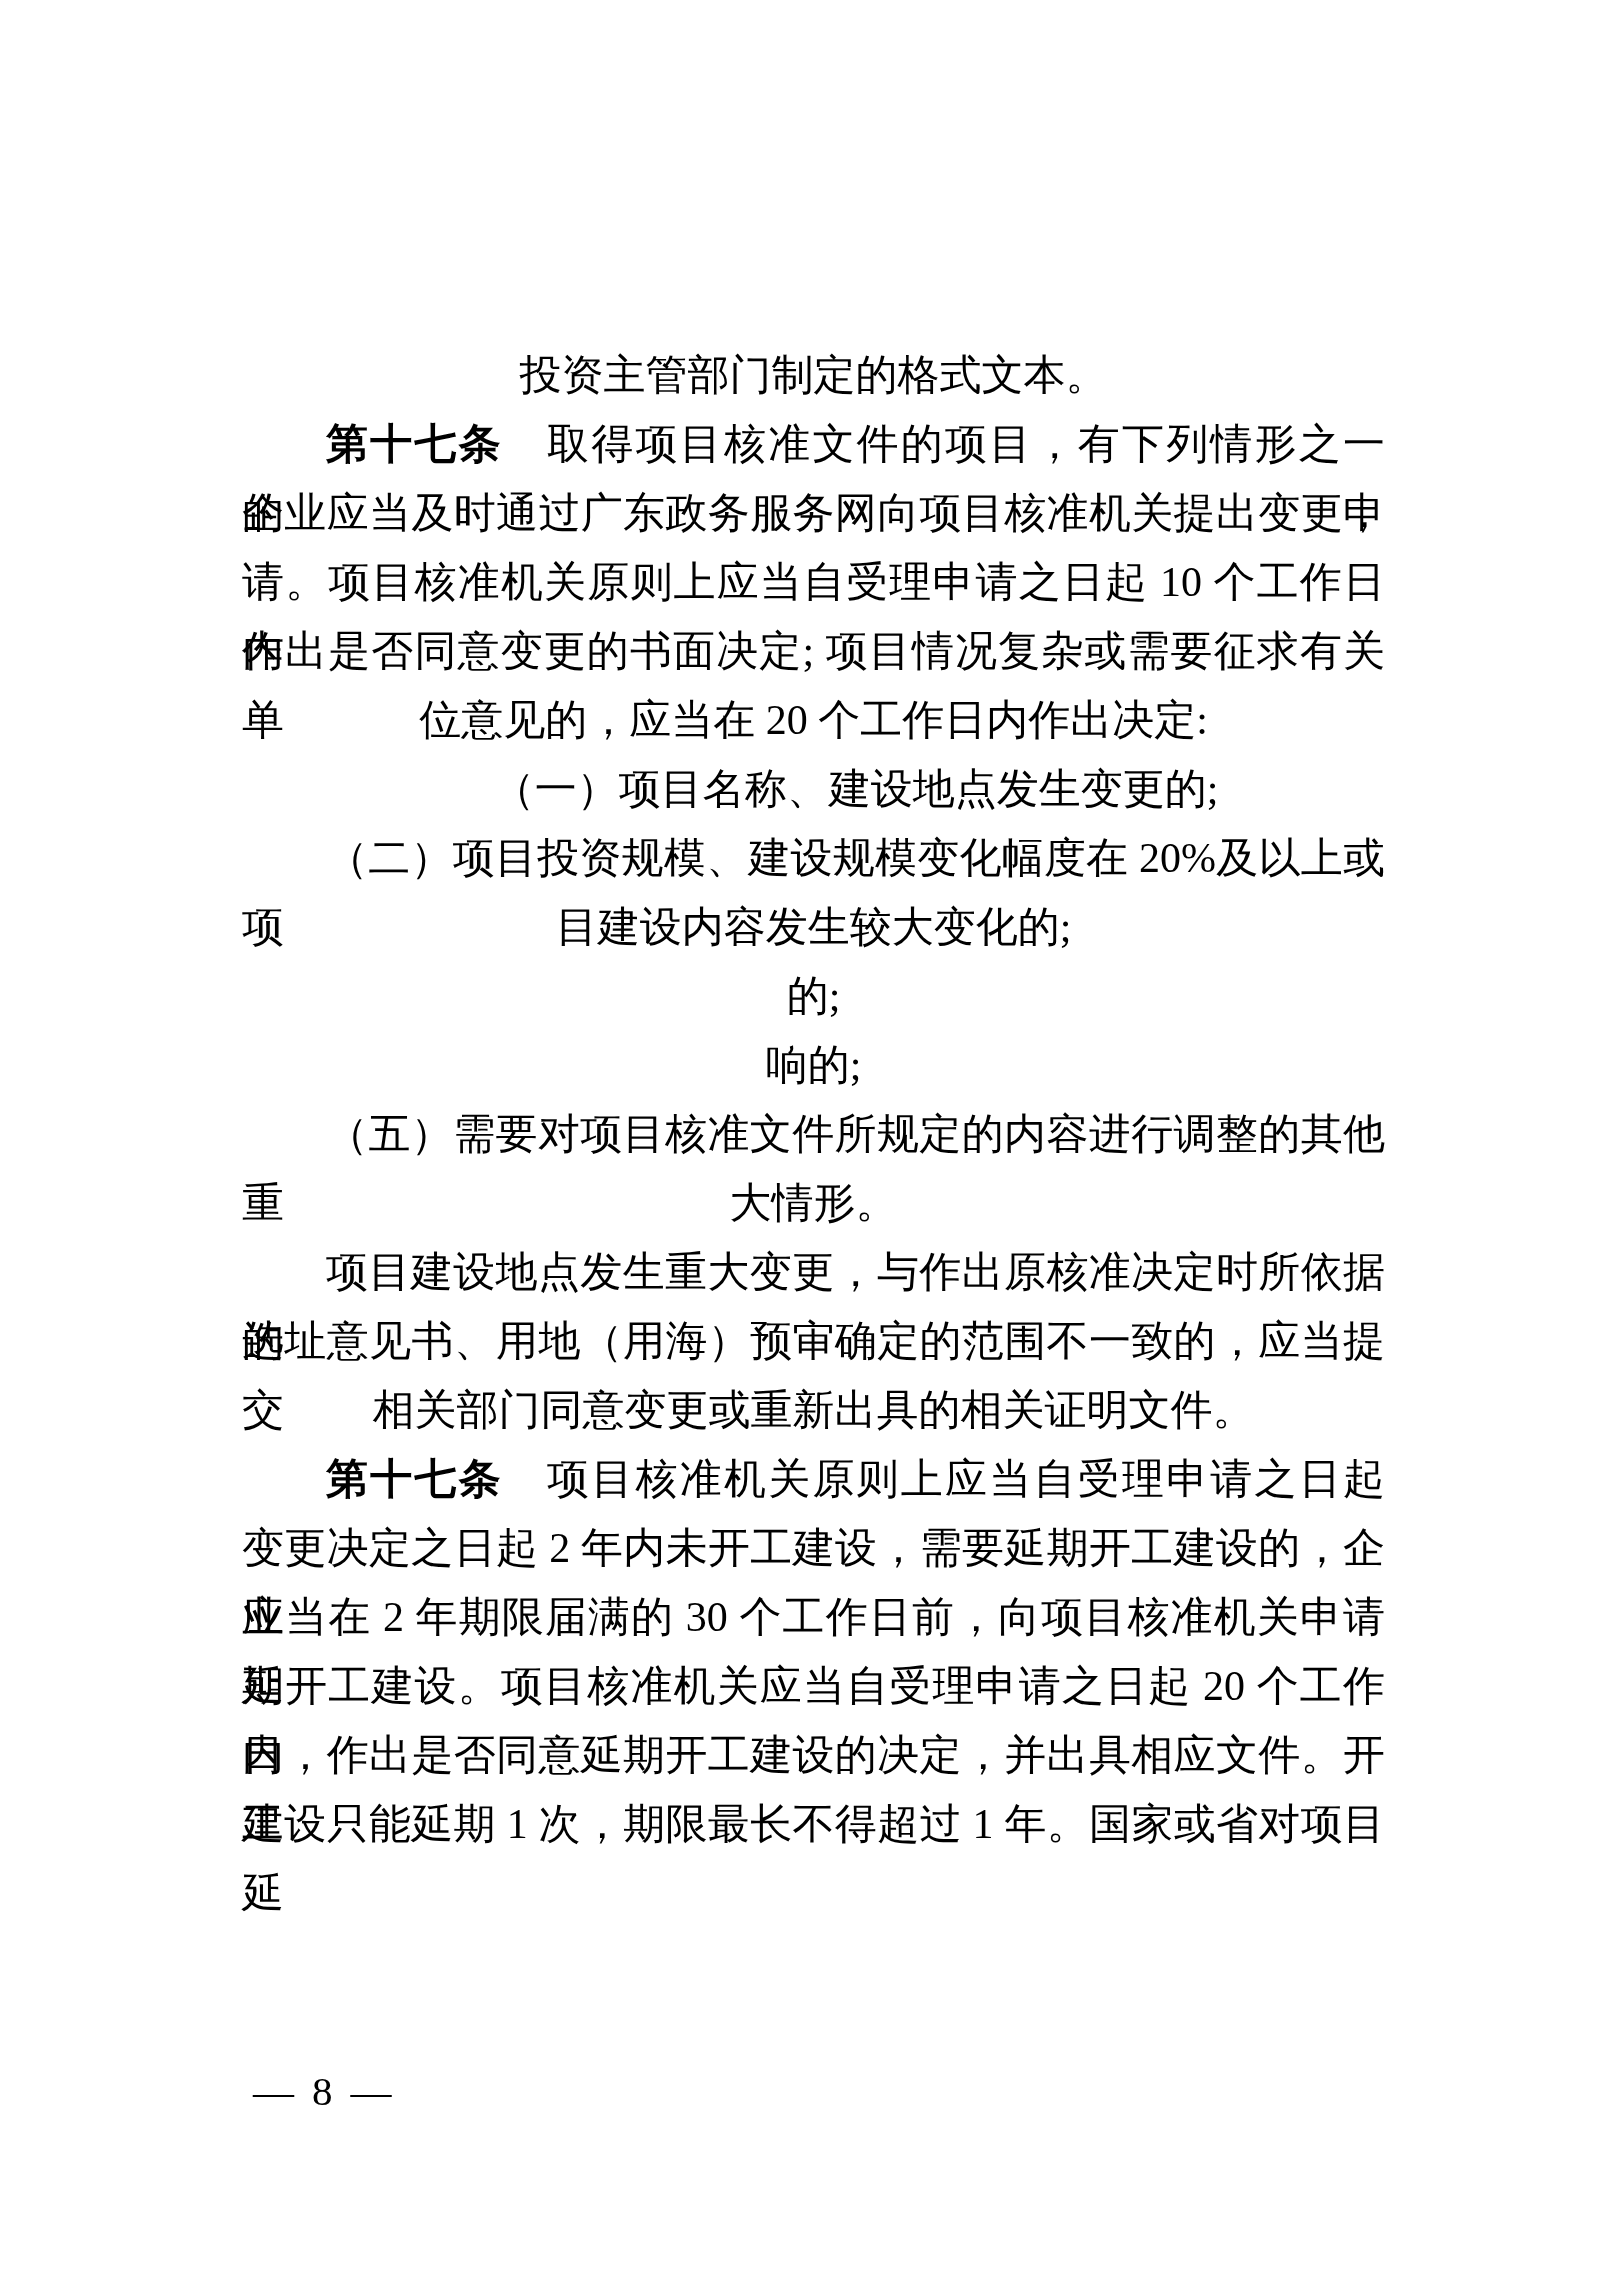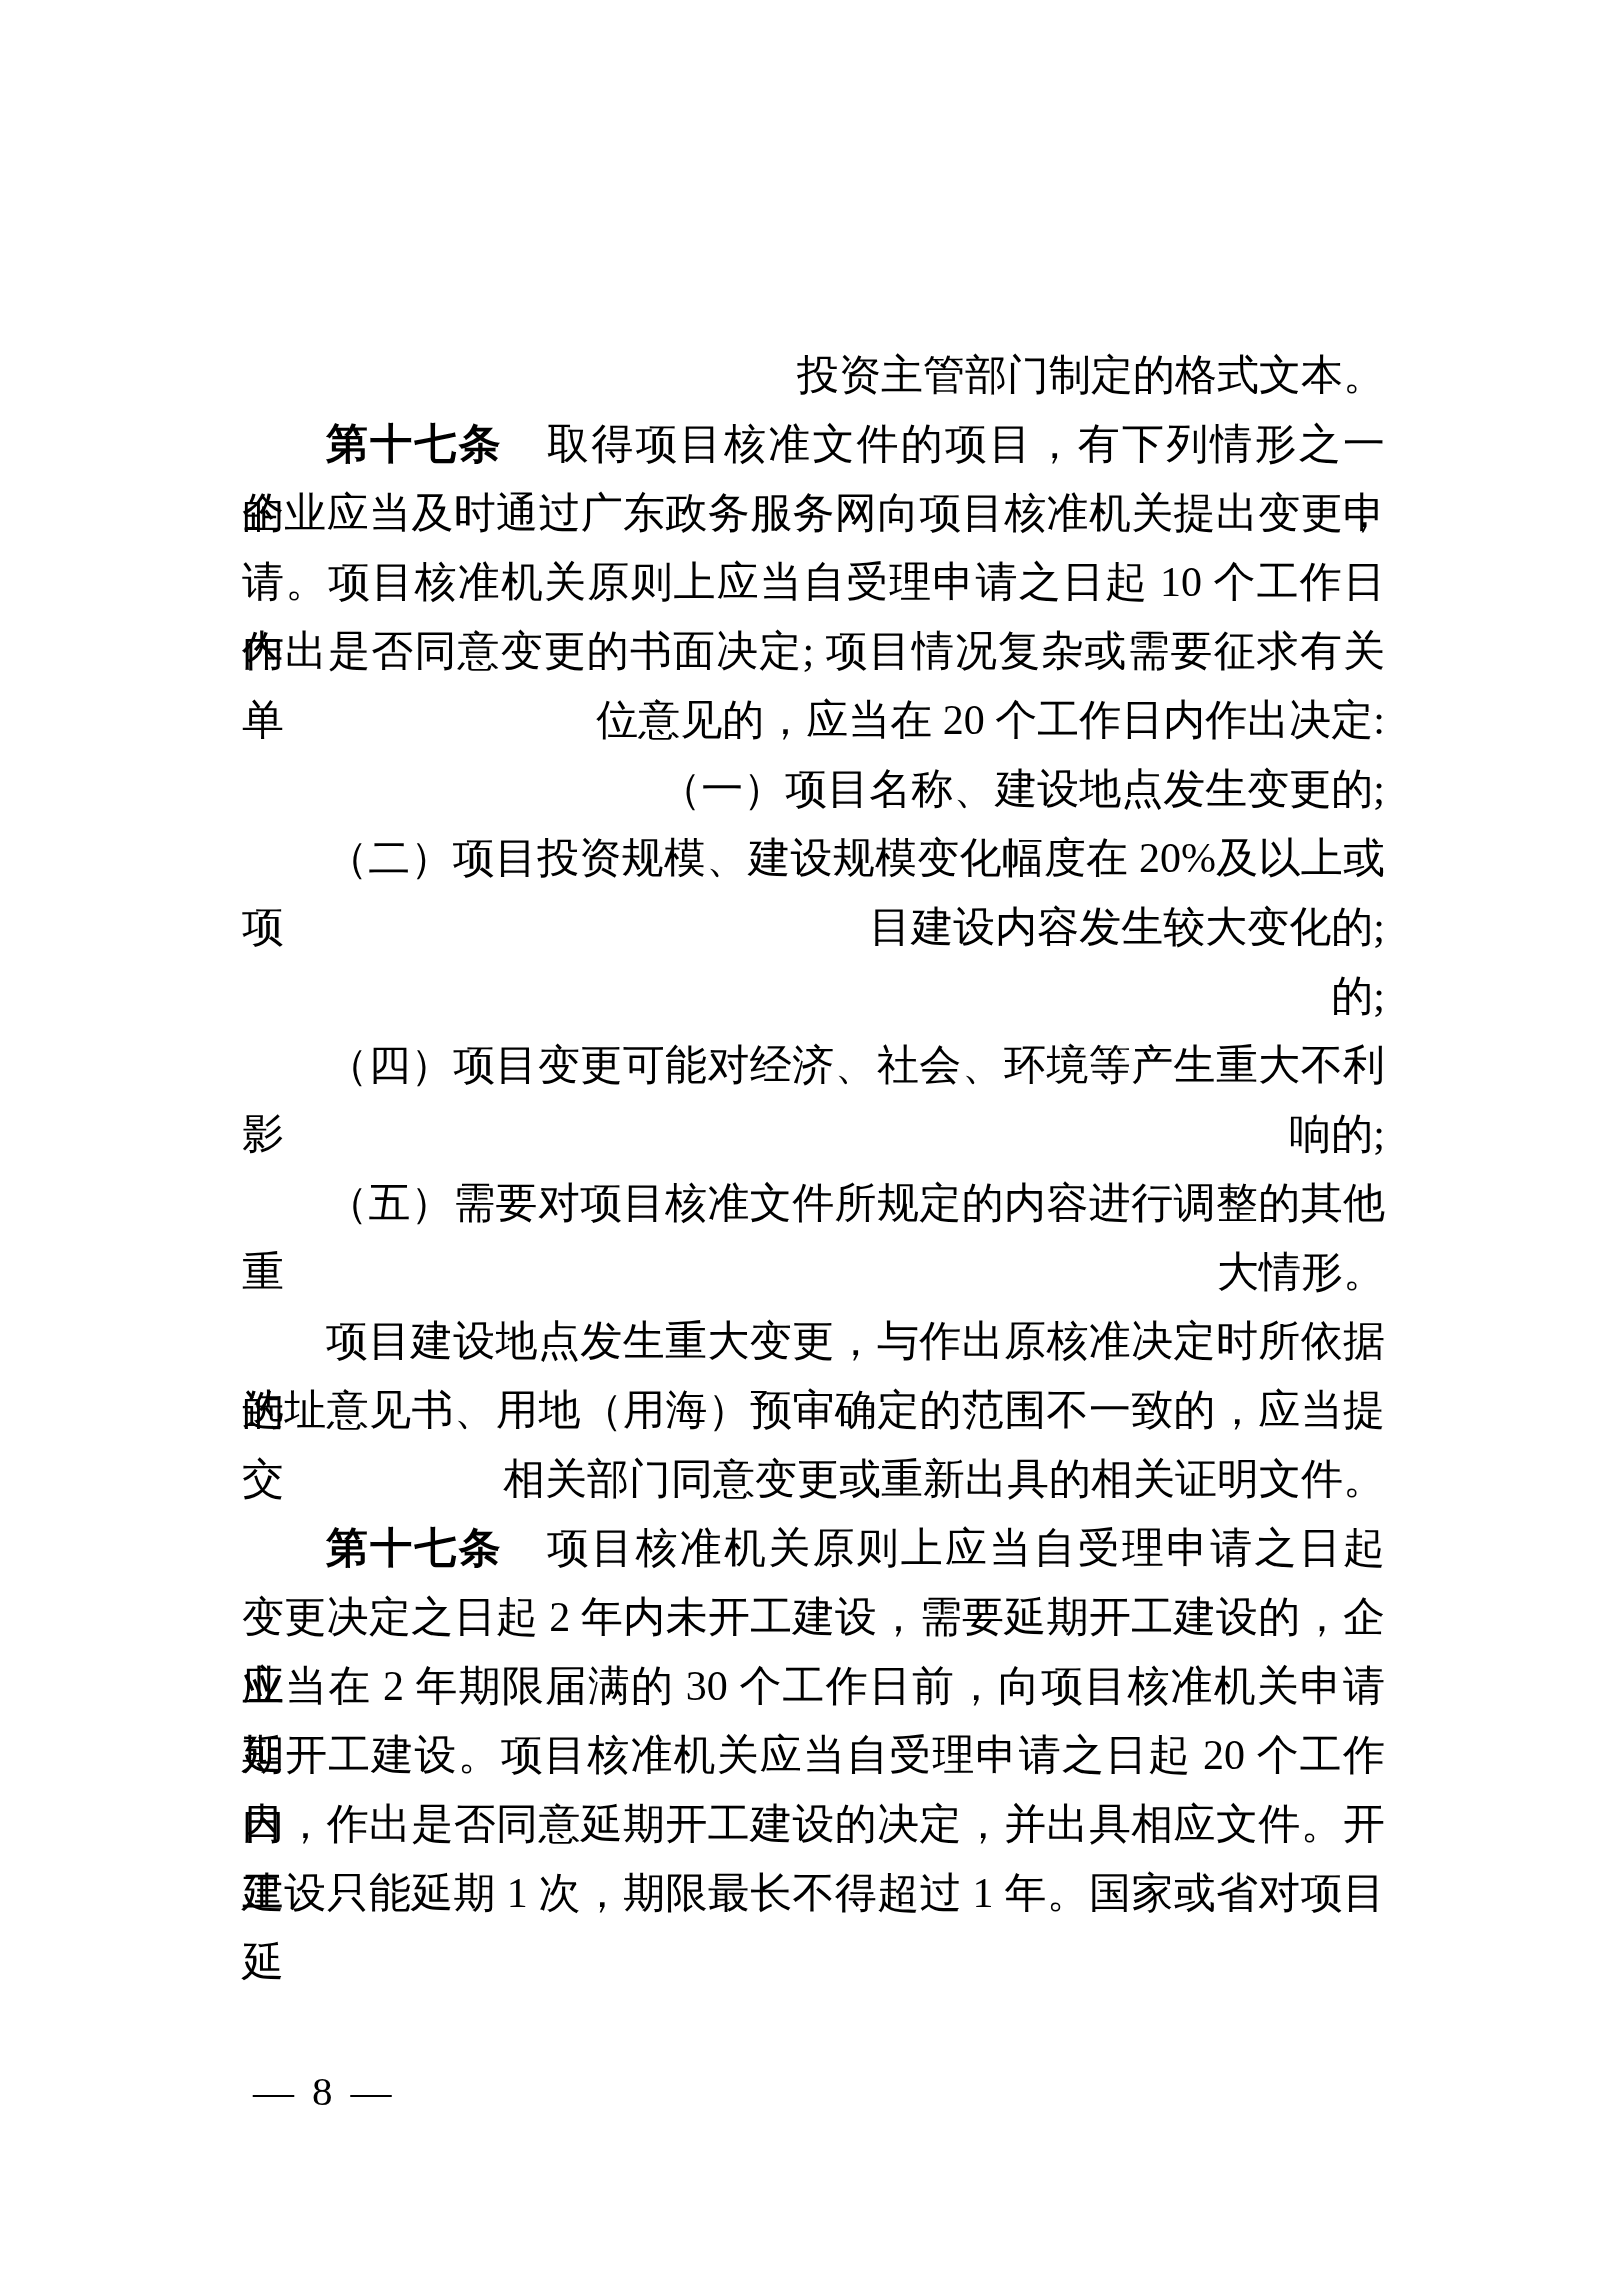--- a/index.html
+++ b/index.html
@@ -21,21 +21,21 @@
     position: absolute;
     left: 242px;
     top: 341px;
     width: 1143px;
   }
   .line {
     height: 69px;
     line-height: 69px;
     font-size: 42px;
     letter-spacing: 0;
-    text-align: right;
+    text-align: center;
     white-space: normal;
   }
   .line.indent {
     text-indent: 2em;
   }
   .line.fill {
     text-align: justify;
     text-align-last: justify;
     text-justify: inter-character;
   }
@@ -62,21 +62,20 @@
       <div class="line"><span>投资主管部门制定的格式文本。</span></div>
       <div class="line indent fill"><span class="head">第十七条</span><span>　取得项目核准文件的项目，有下列情形之一的，</span></div>
       <div class="line fill"><span>企业应当及时通过广东政务服务网向项目核准机关提出变更申</span></div>
       <div class="line fill"><span>请。项目核准机关原则上应当自受理申请之日起 10 个工作日内</span></div>
       <div class="line fill"><span>作出是否同意变更的书面决定; 项目情况复杂或需要征求有关单</span></div>
       <div class="line"><span>位意见的，应当在 20 个工作日内作出决定:</span></div>
       <div class="line indent"><span>（一）项目名称、建设地点发生变更的;</span></div>
       <div class="line indent fill"><span>（二）项目投资规模、建设规模变化幅度在 20%及以上或项</span></div>
       <div class="line"><span>目建设内容发生较大变化的;</span></div>
       <div class="line"><span>的;</span></div>
-      <div class="line indent fill"><span>（四）项目变更可能对经济、社会、环境等产生重大不利影</span></div>
       <div class="line"><span>响的;</span></div>
       <div class="line indent fill"><span>（五）需要对项目核准文件所规定的内容进行调整的其他重</span></div>
       <div class="line"><span>大情形。</span></div>
       <div class="line indent fill"><span>项目建设地点发生重大变更，与作出原核准决定时所依据的</span></div>
       <div class="line fill"><span>选址意见书、用地（用海）预审确定的范围不一致的，应当提交</span></div>
       <div class="line"><span>相关部门同意变更或重新出具的相关证明文件。</span></div>
       <div class="line indent fill"><span class="head">第十七条</span><span>　项目核准机关原则上应当自受理申请之日起</span></div>
       <div class="line fill"><span>变更决定之日起 2 年内未开工建设，需要延期开工建设的，企业</span></div>
       <div class="line fill"><span>应当在 2 年期限届满的 30 个工作日前，向项目核准机关申请延</span></div>
       <div class="line fill"><span>期开工建设。项目核准机关应当自受理申请之日起 20 个工作日</span></div>

